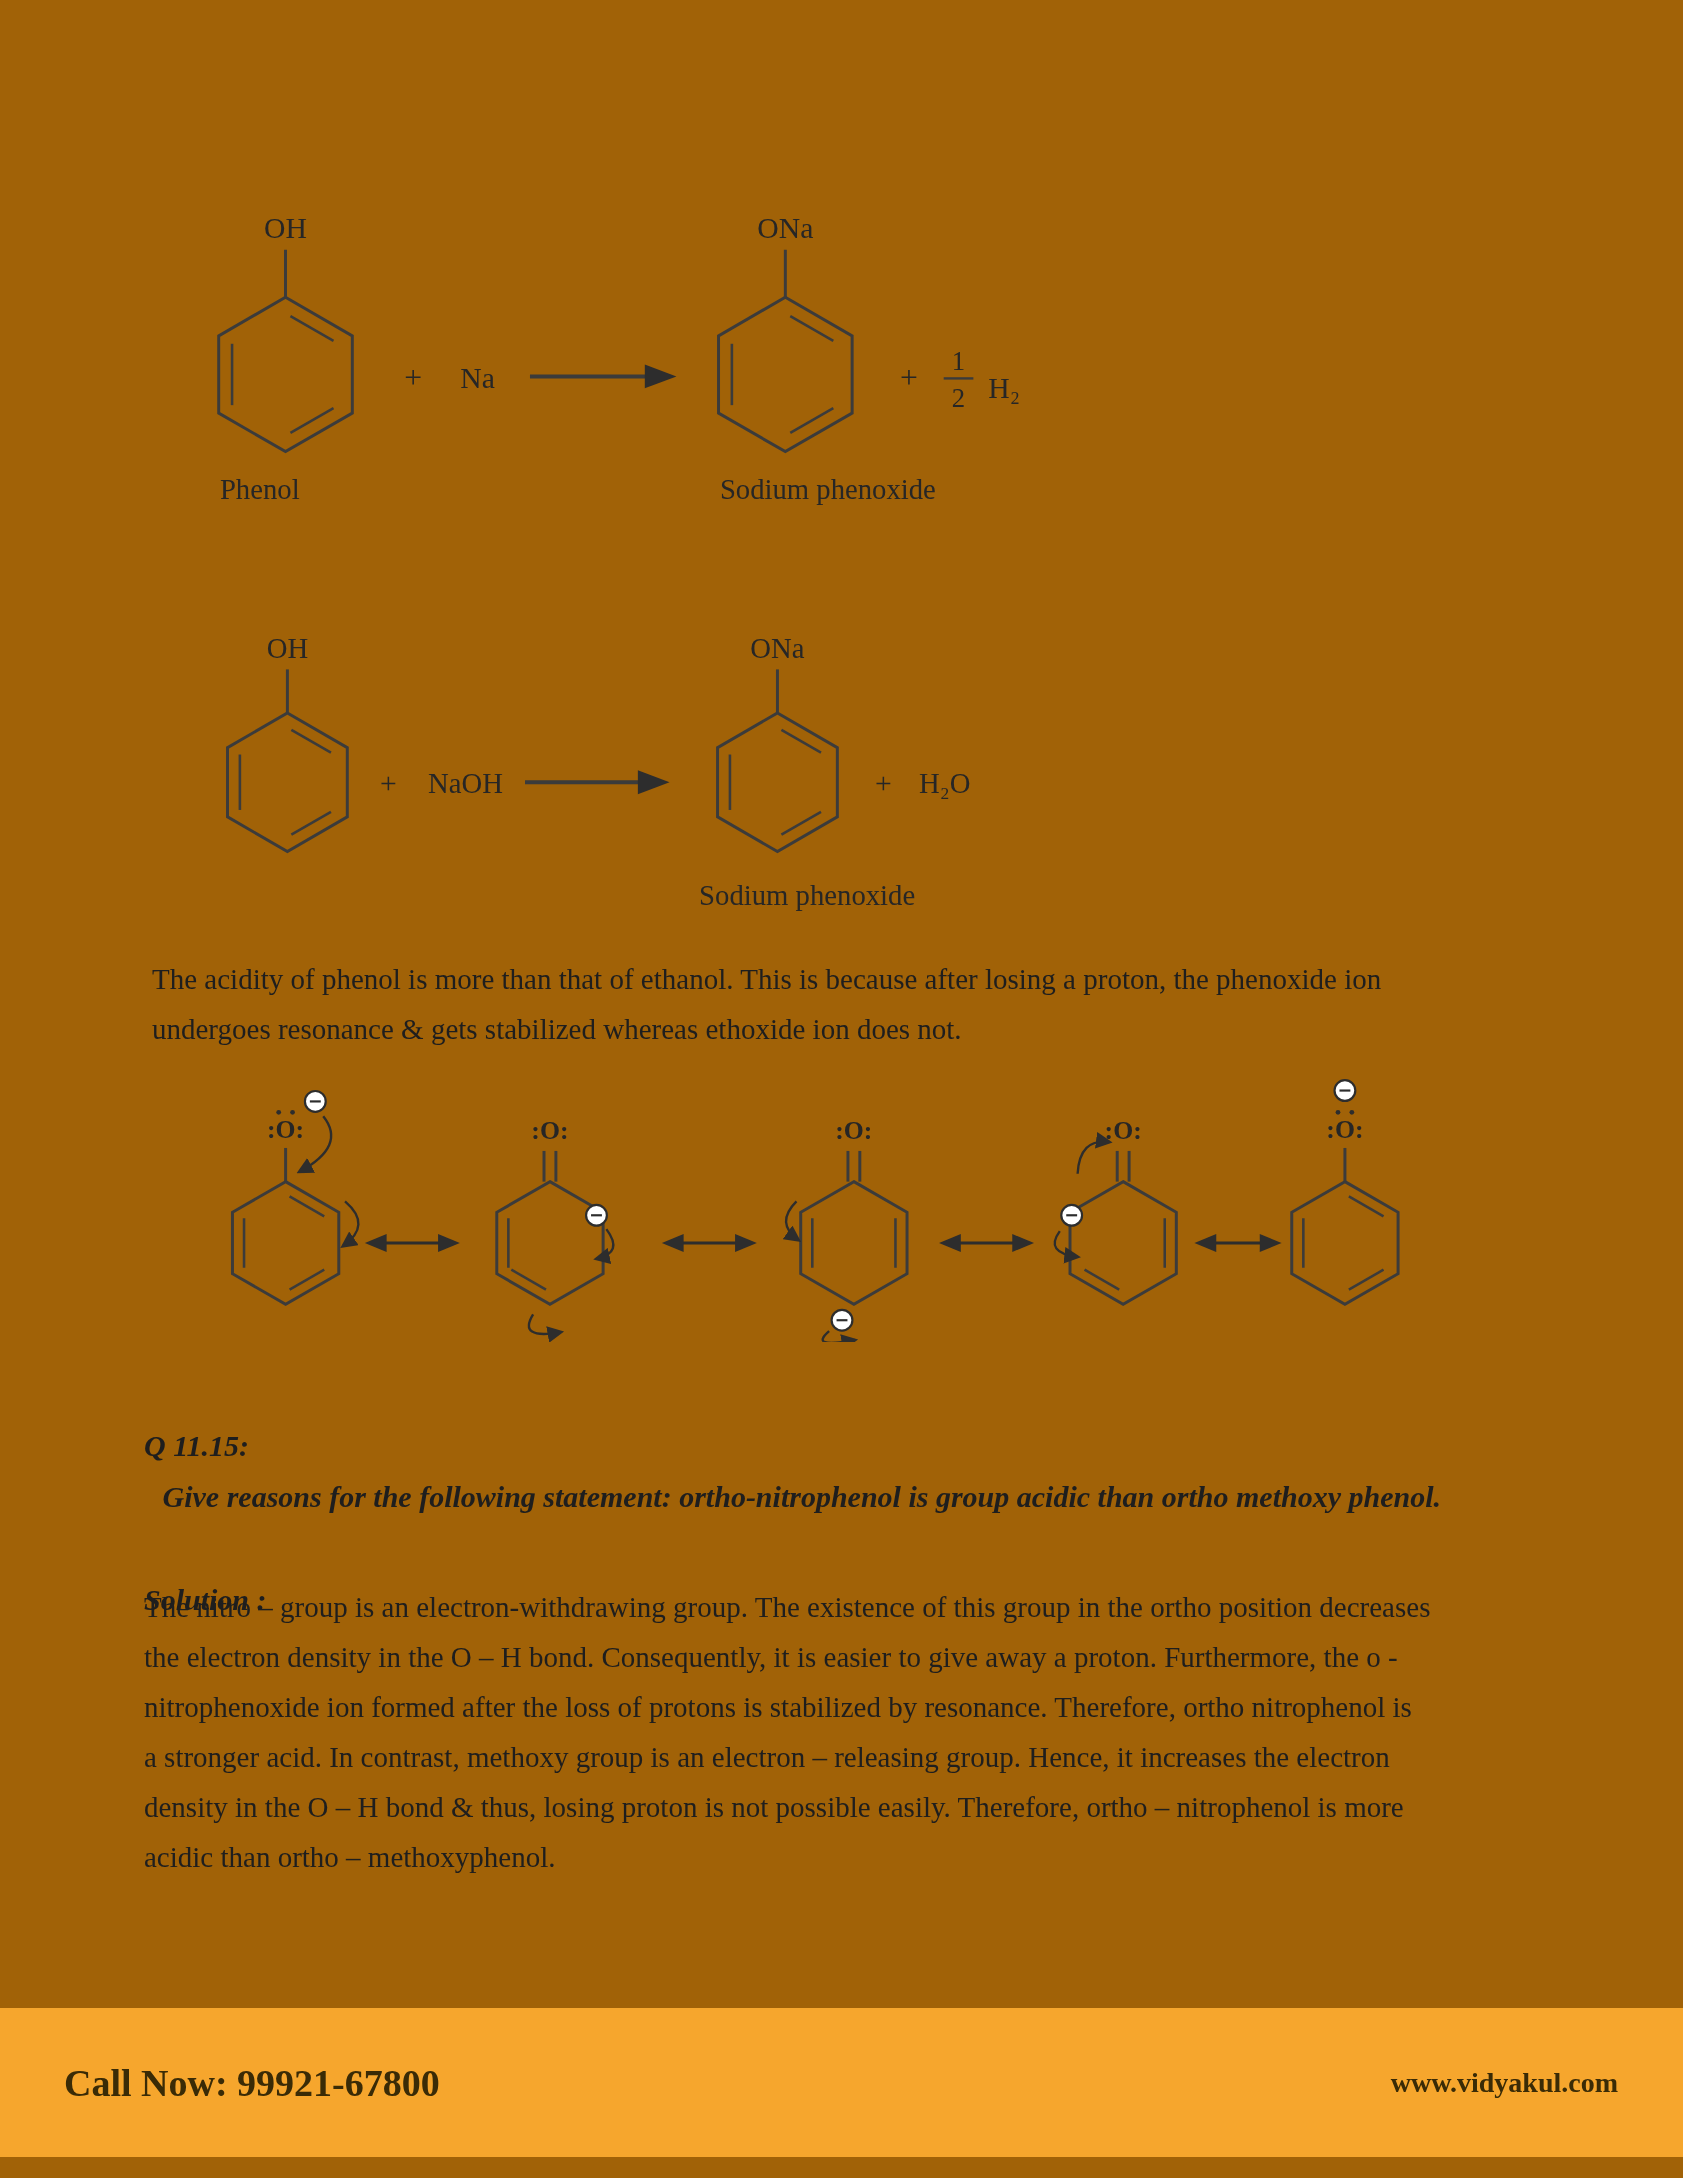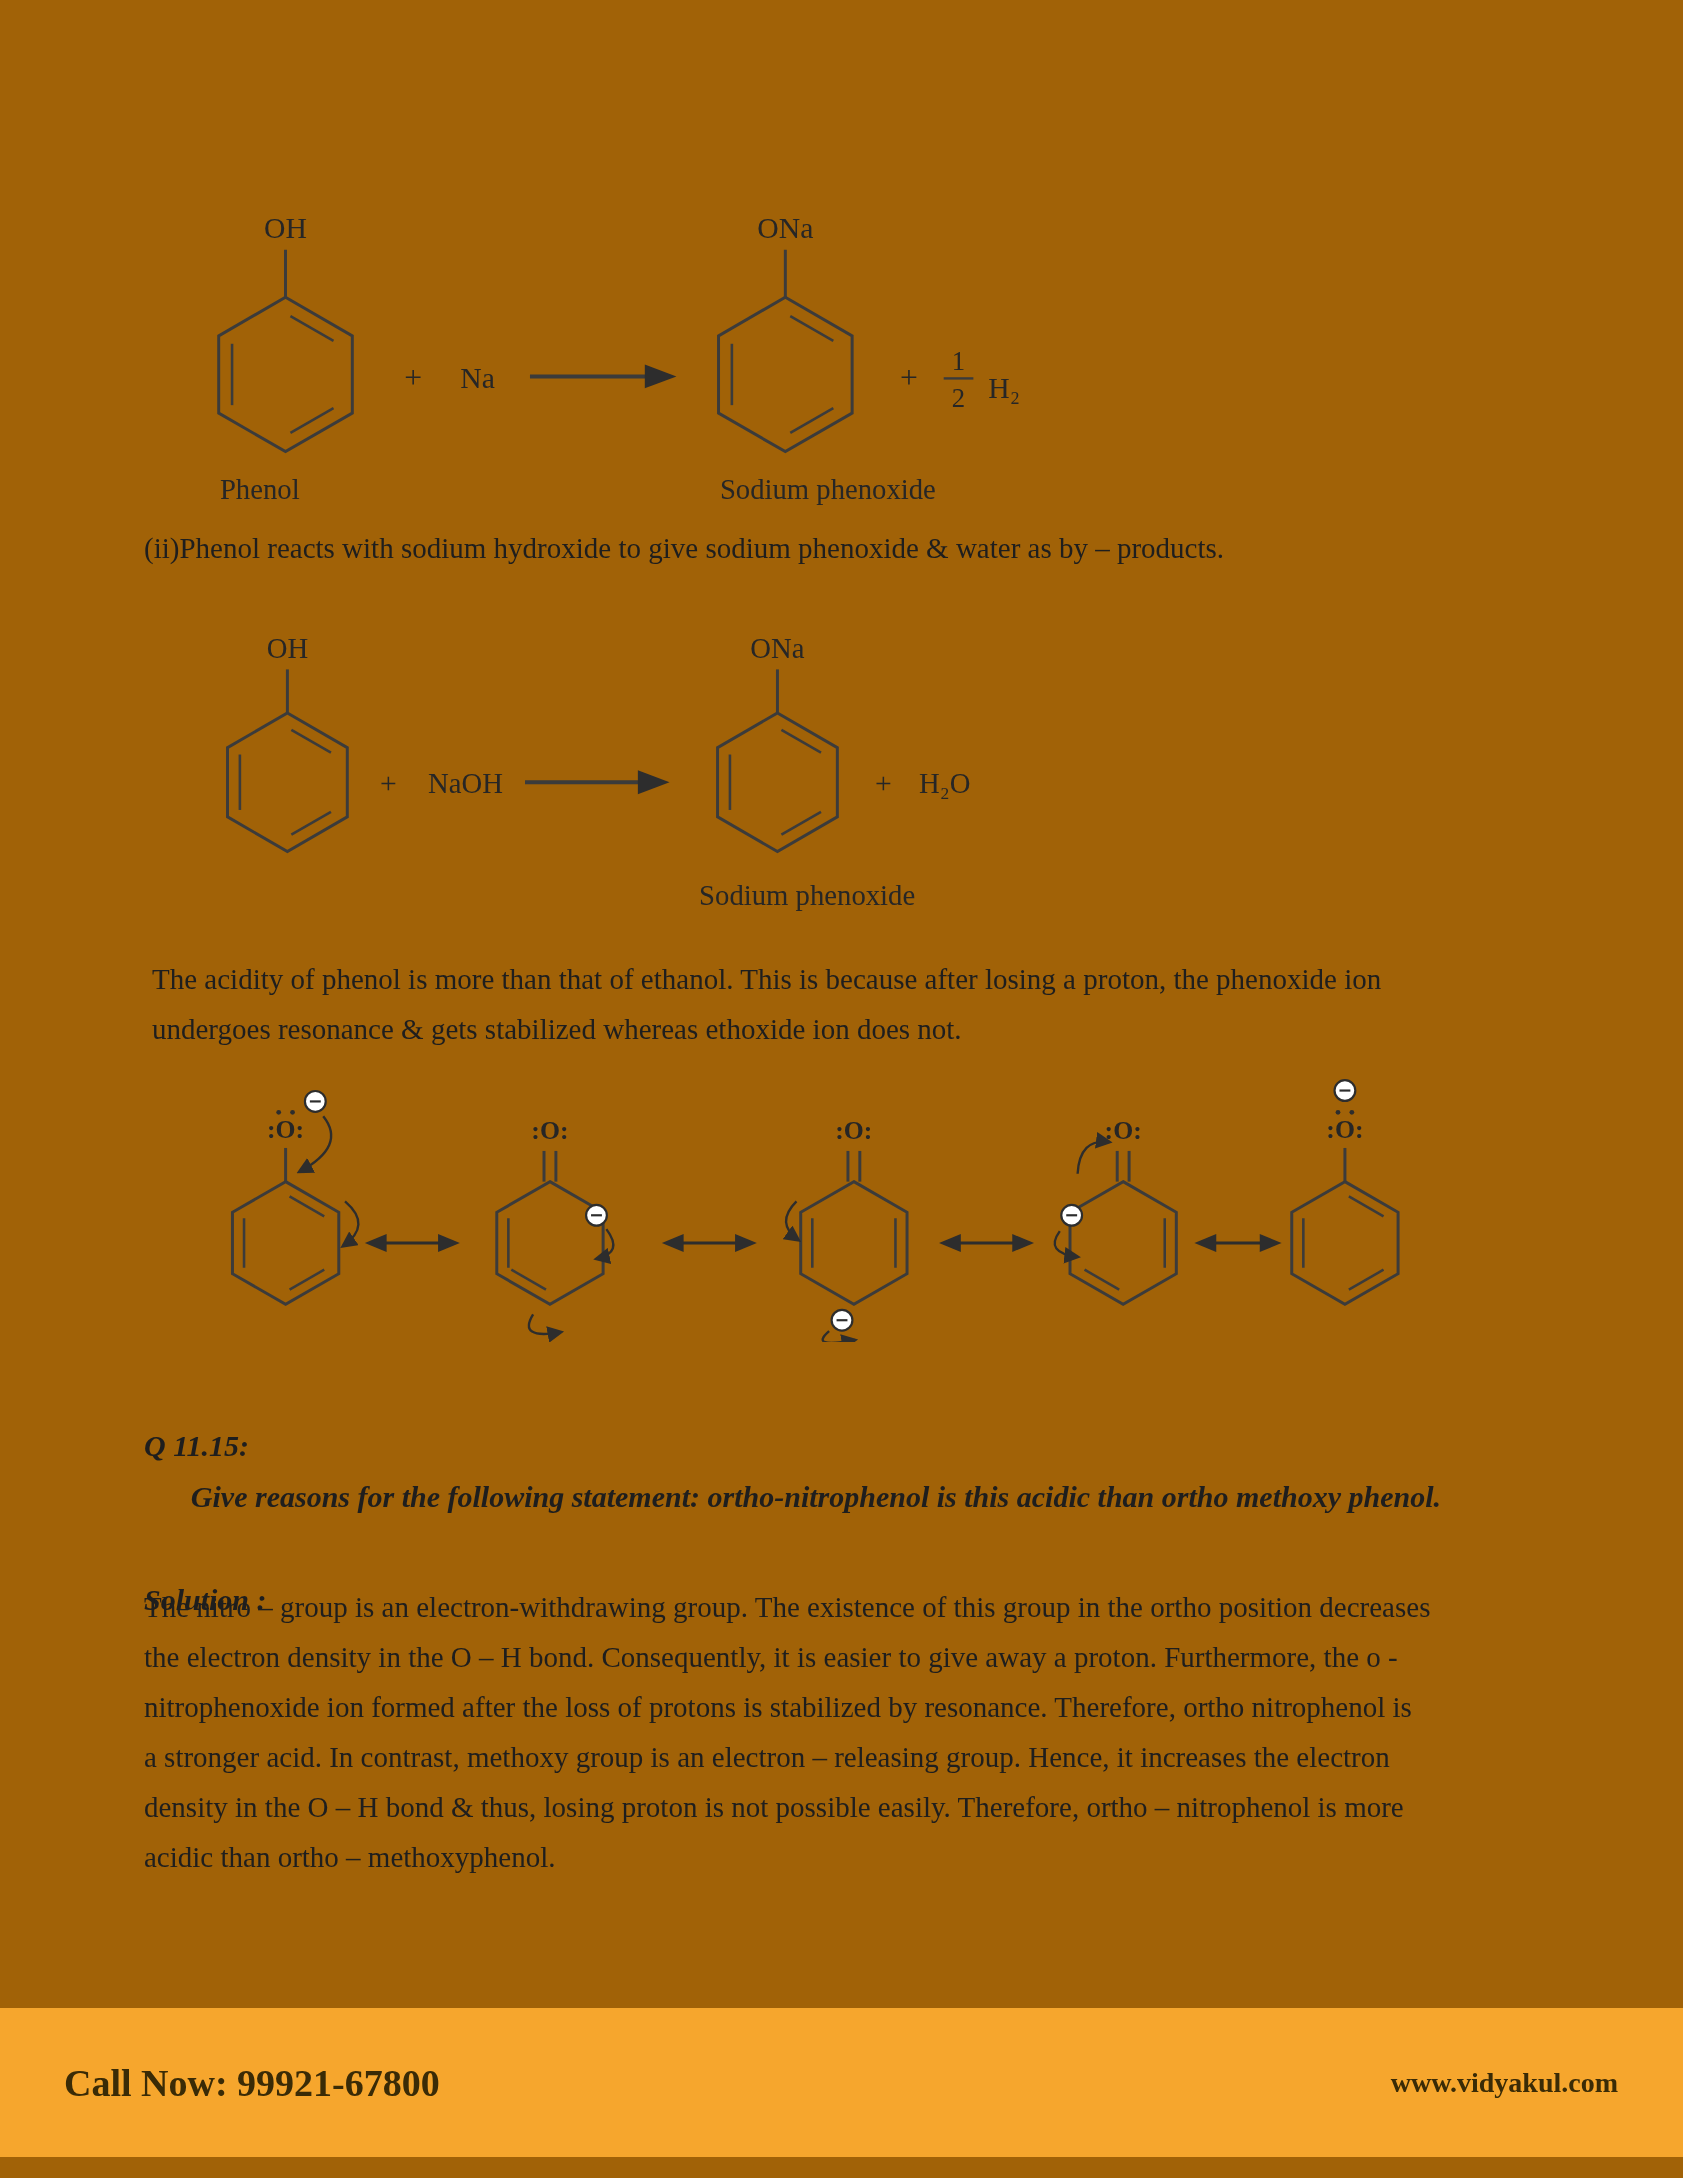--- a/index.html
+++ b/index.html
@@ -70,21 +70,20 @@
     <g>
       <text x="838" y="243" text-anchor="middle" font-size="27">1</text>
       <line x1="823" y1="252" x2="853" y2="252" stroke="#3b3b3b" stroke-width="2.4"></line>
       <text x="838" y="281" text-anchor="middle" font-size="27">2</text>
     </g>
     <text x="868" y="272" font-size="30">H₂</text>
     <text x="132" y="374" text-anchor="middle" font-size="29">Phenol</text>
     <text x="706" y="374" text-anchor="middle" font-size="29">Sodium phenoxide</text>
   </svg>
 
-  <p class="t line-ii">(ii)Phenol reacts with sodium hydroxide to give sodium phenoxide &amp; water as by – products.</p>
 
   <svg class="diagram rx2" width="990" height="327" viewBox="0 0 1000 330">
     <g>
       <polygon class="bond" points="160,120 220.5,155 220.5,225 160,260 99.5,225 99.5,155"></polygon>
       <line class="bond2" x1="164" y1="137" x2="204" y2="160"></line>
       <line class="bond2" x1="204" y1="220" x2="164" y2="243"></line>
       <line class="bond2" x1="112" y1="162" x2="112" y2="218"></line>
       <line class="bond" x1="160" y1="120" x2="160" y2="76"></line>
       <text x="160" y="64" text-anchor="middle" font-size="29">OH</text>
     </g>
@@ -212,21 +211,21 @@
       <circle class="dot" cx="1211" cy="68" r="2.4"></circle>
         <circle class="dot" cx="1225" cy="68" r="2.4"></circle>
       <g>
         <circle class="chg" cx="1218" cy="46" r="10.5"></circle>
         <line class="chgline" x1="1212.5" y1="46" x2="1223.5" y2="46"></line>
       </g>
     </g>
   </svg>
 
   <p class="t qb q-number">Q 11.15:</p>
-  <p class="t qb q-text">Give reasons for the following statement: ortho-nitrophenol is this acidic than ortho methoxy phenol.</p>
+  <p class="t qb q-text">Give reasons for the following statement: ortho-nitrophenol is group acidic than ortho methoxy phenol.</p>
   <p class="t qb sol-label">Solution :</p>
   <p class="t sol-para">The nitro – group is an electron-withdrawing group. The existence of this group in the ortho position decreases the electron density in the O – H bond. Consequently, it is easier to give away a proton. Furthermore, the o -nitrophenoxide ion formed after the loss of protons is stabilized by resonance. Therefore, ortho nitrophenol is a stronger acid. In contrast, methoxy group is an electron – releasing group. Hence, it increases the electron density in the O – H bond &amp; thus, losing proton is not possible easily. Therefore, ortho – nitrophenol is more acidic than ortho – methoxyphenol.</p>
 
   <div class="footer">
     <span class="phone">Call Now: 99921-67800</span>
     <span class="site">www.vidyakul.com</span>
   </div>
 
 </div>
 

